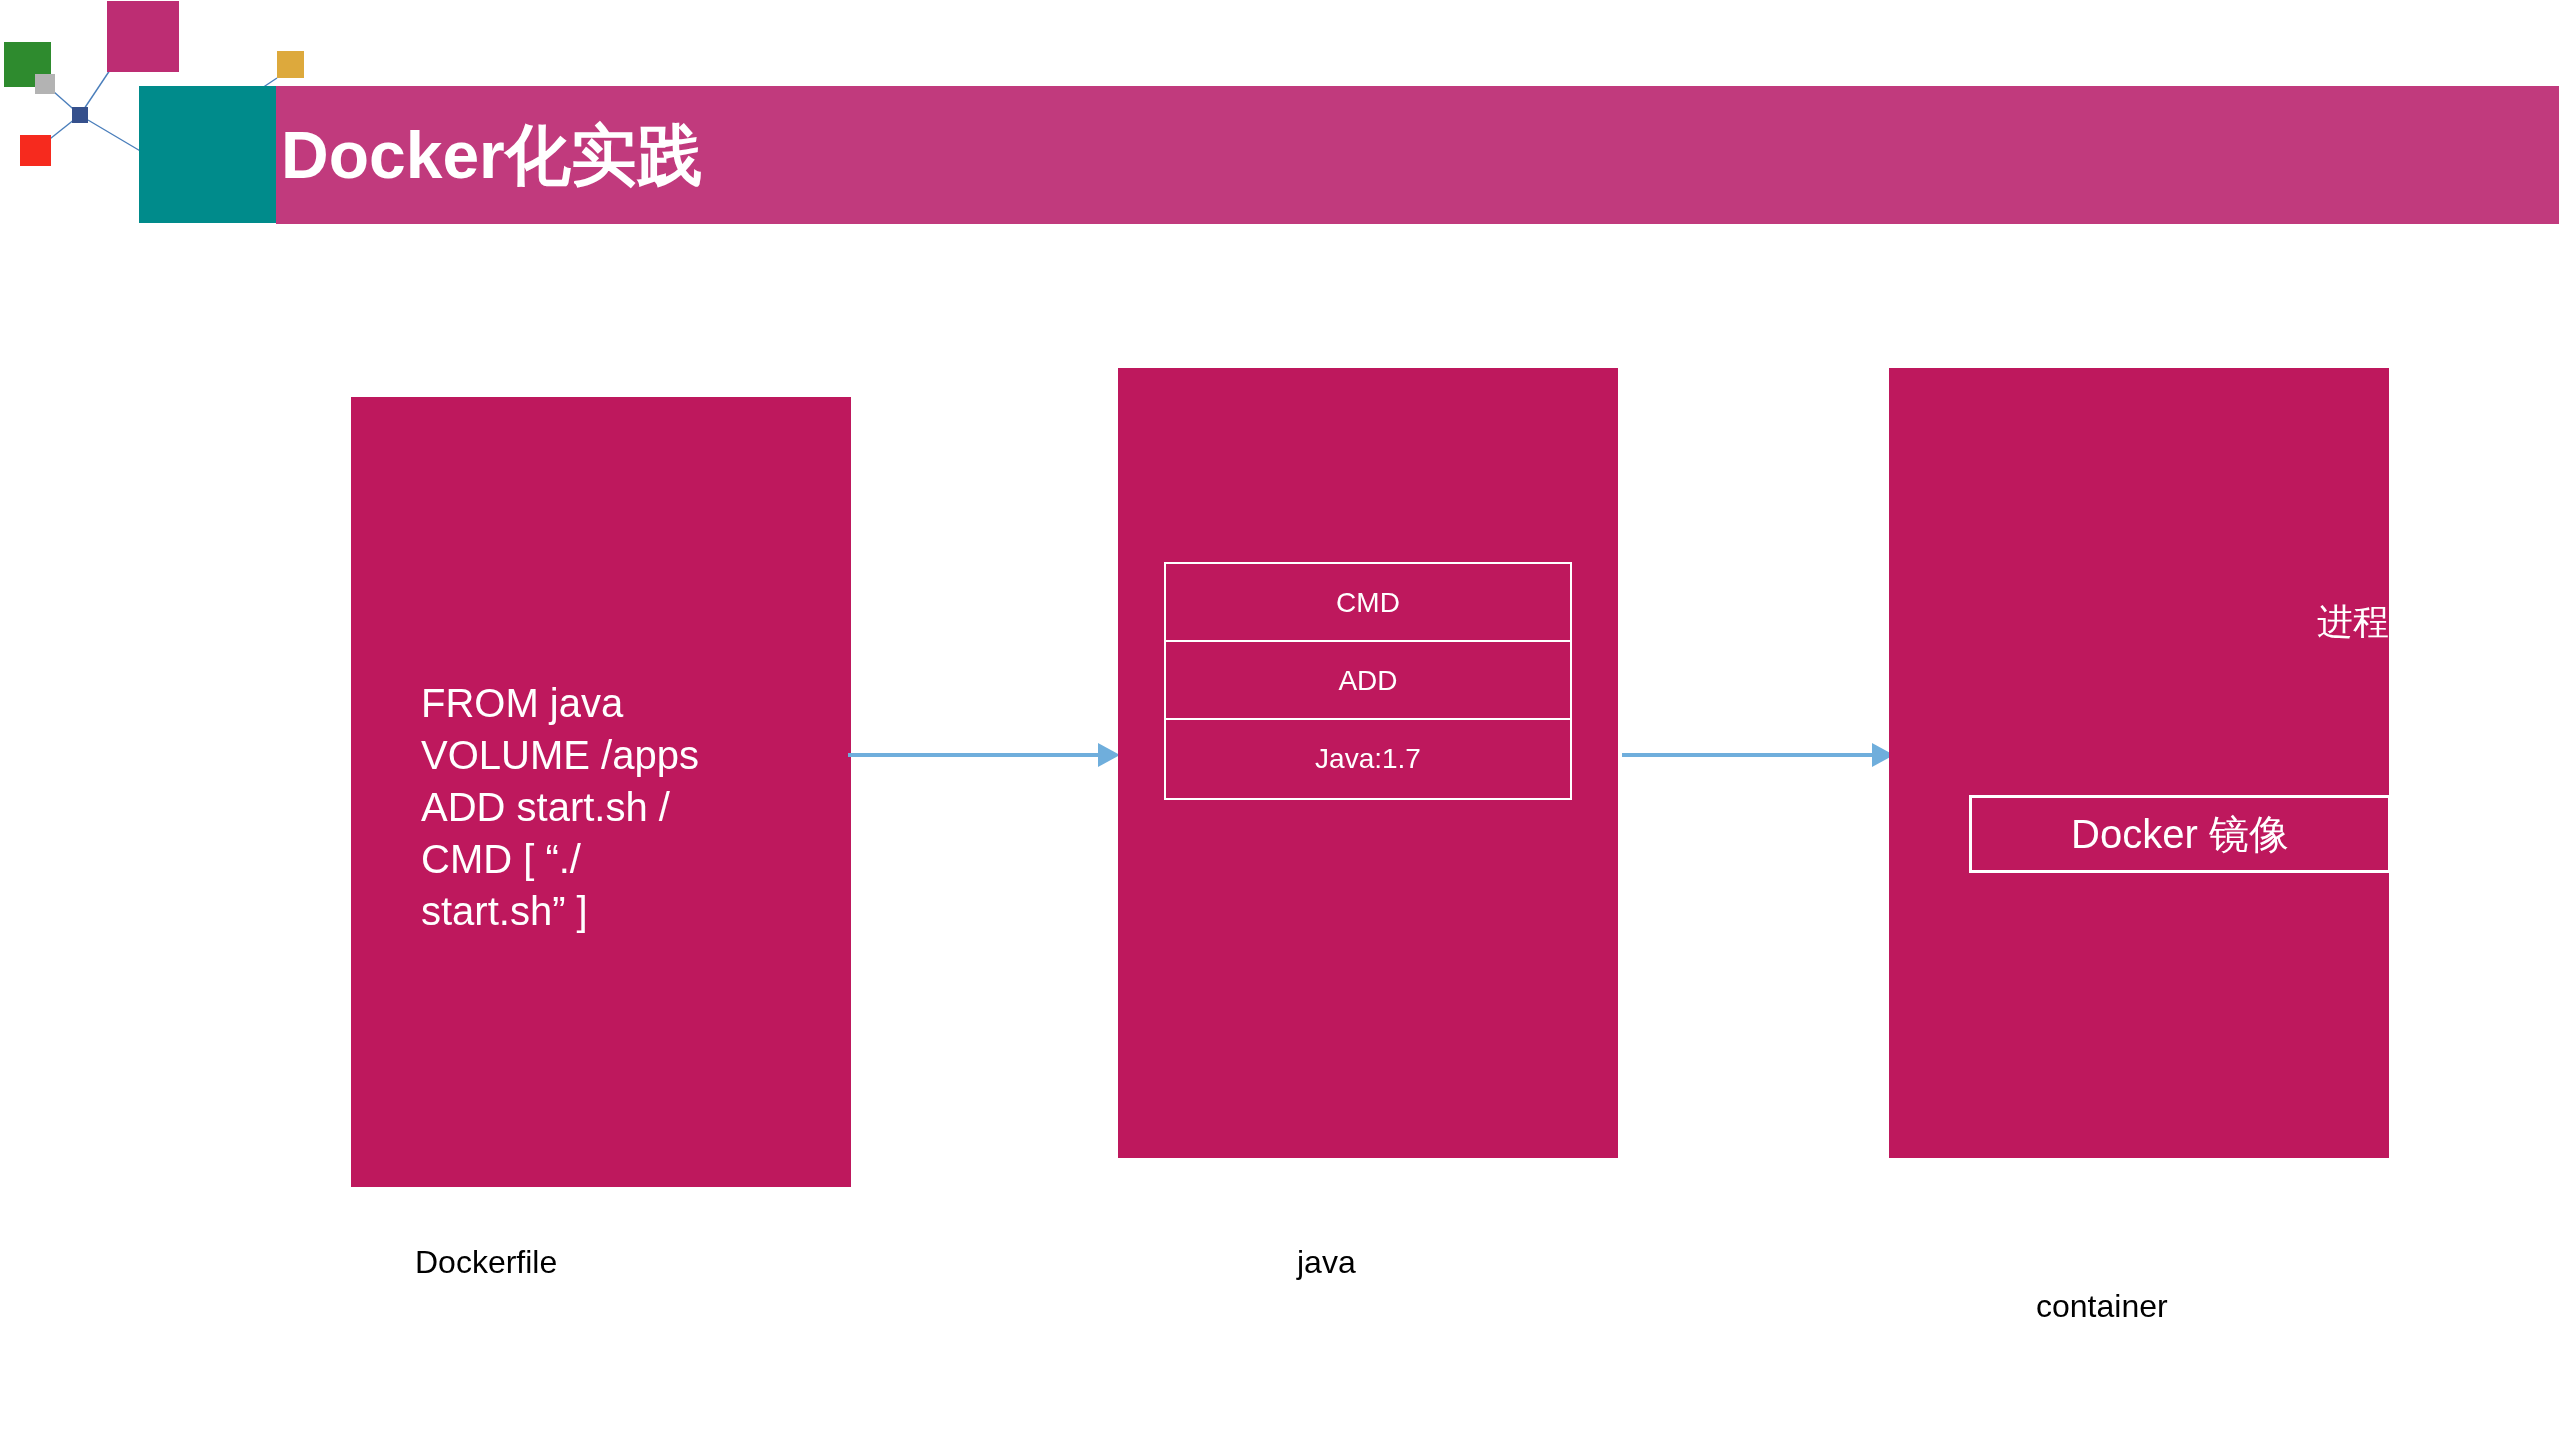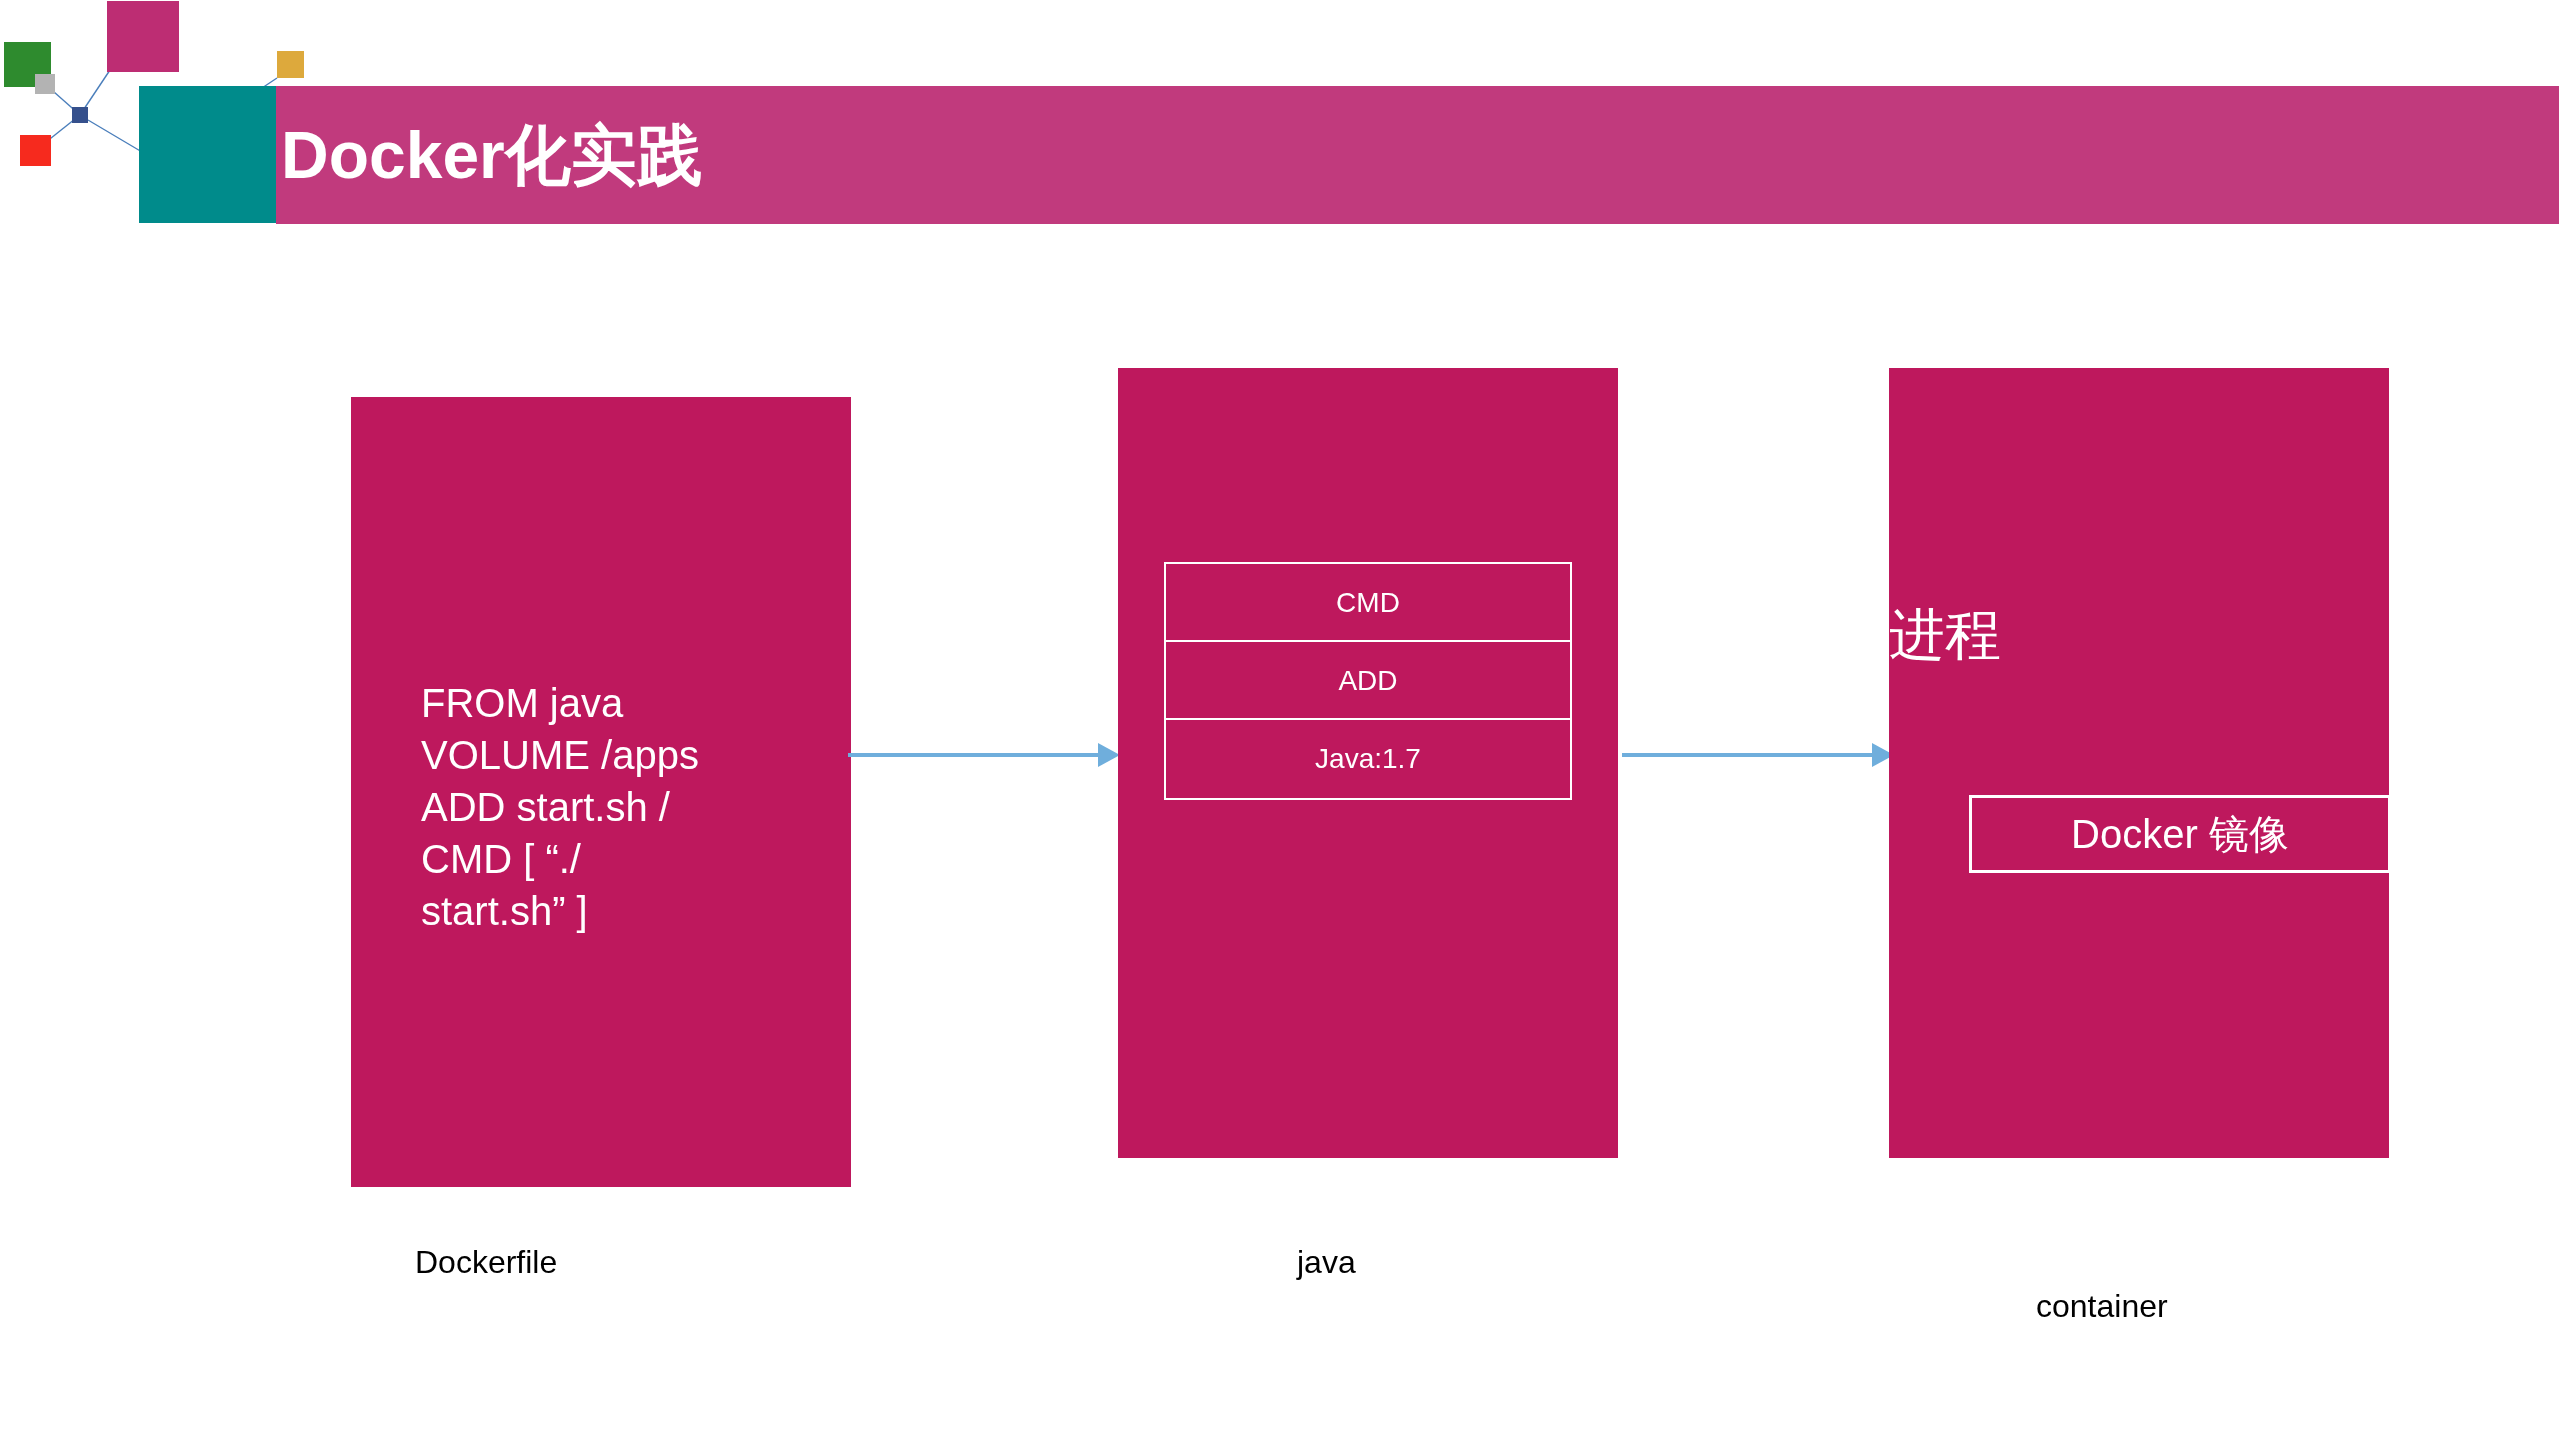--- a/index.html
+++ b/index.html
@@ -113,23 +113,23 @@
   }
   .layer:last-child { border-bottom: none; }
 
   
   .box-container { left: 1889px; top: 368px; width: 500px;  height: 790px; }
   .process-label {
     position: absolute;
     left: 0;
     top: 230px;
     width: 100%;
-    text-align: left;
-    color: #ffffff;
-    font-size: 56px;
+    text-align: right;
+    color: #ffffff;
+    font-size: 36px;
   }
   .docker-image-box {
     position: absolute;
     left: 80px;
     top: 427px;
     width: 422px;
     height: 78px;
     border: 3px solid #ffffff;
     box-sizing: border-box;
     line-height: 72px;

